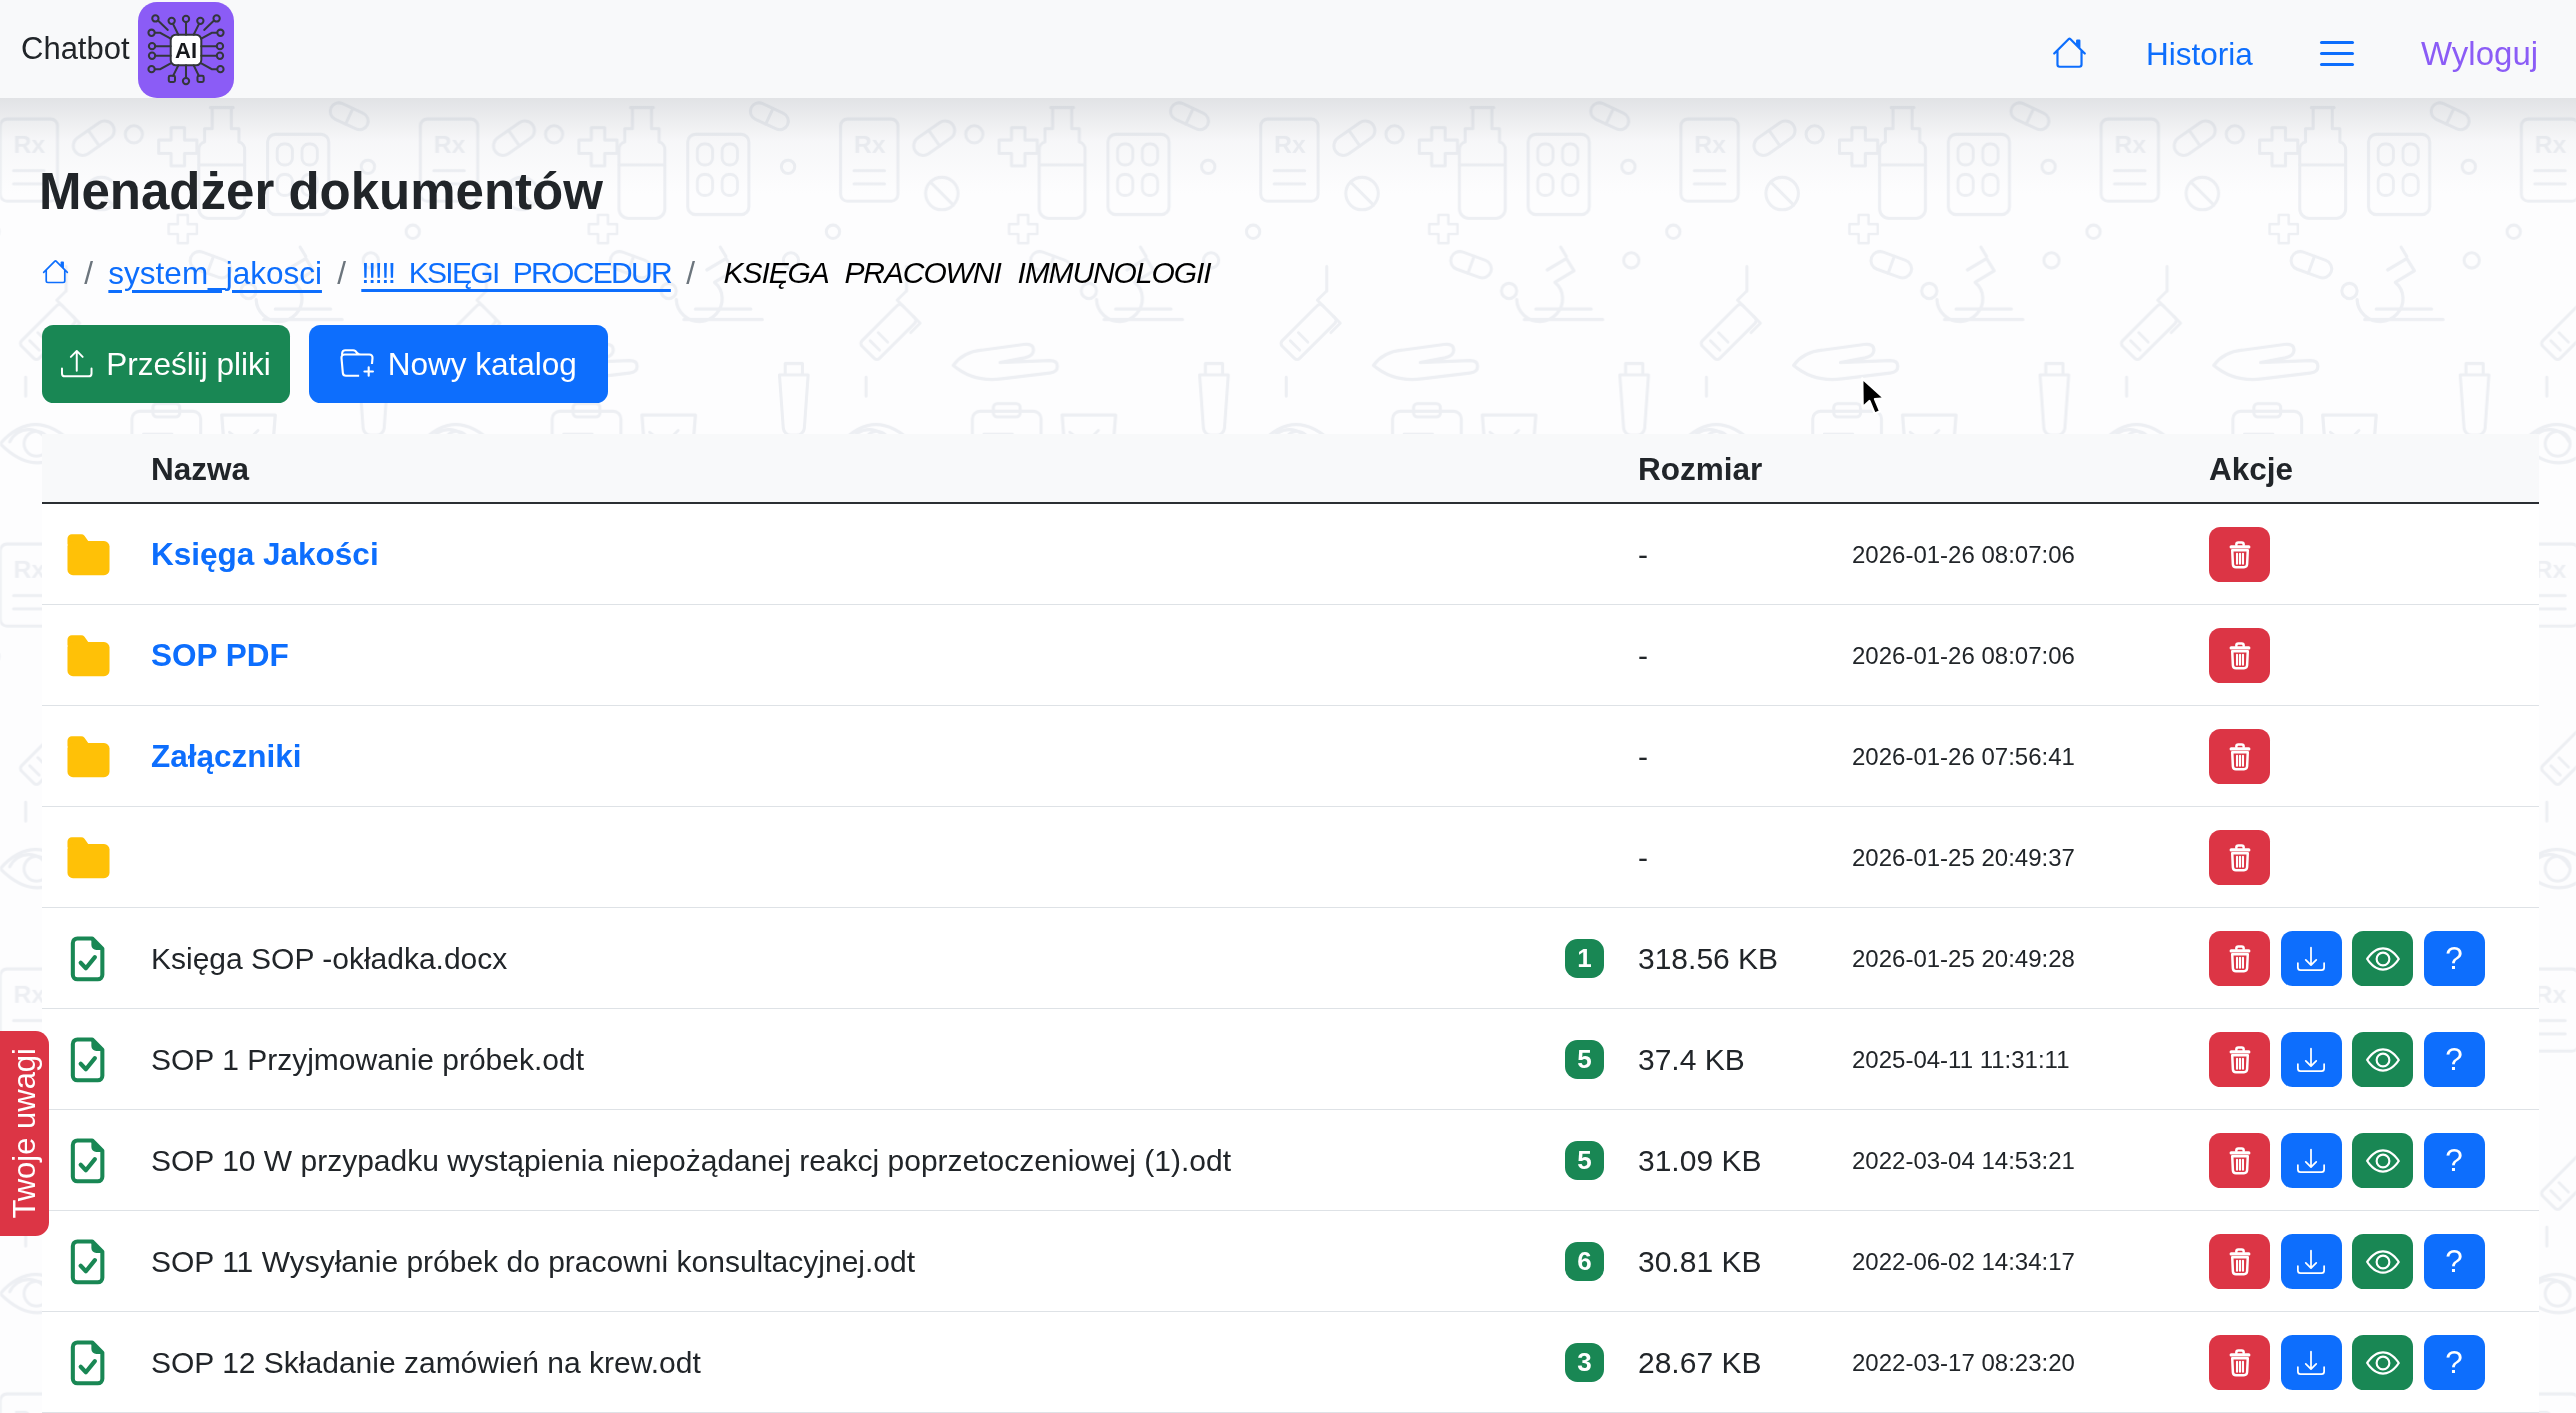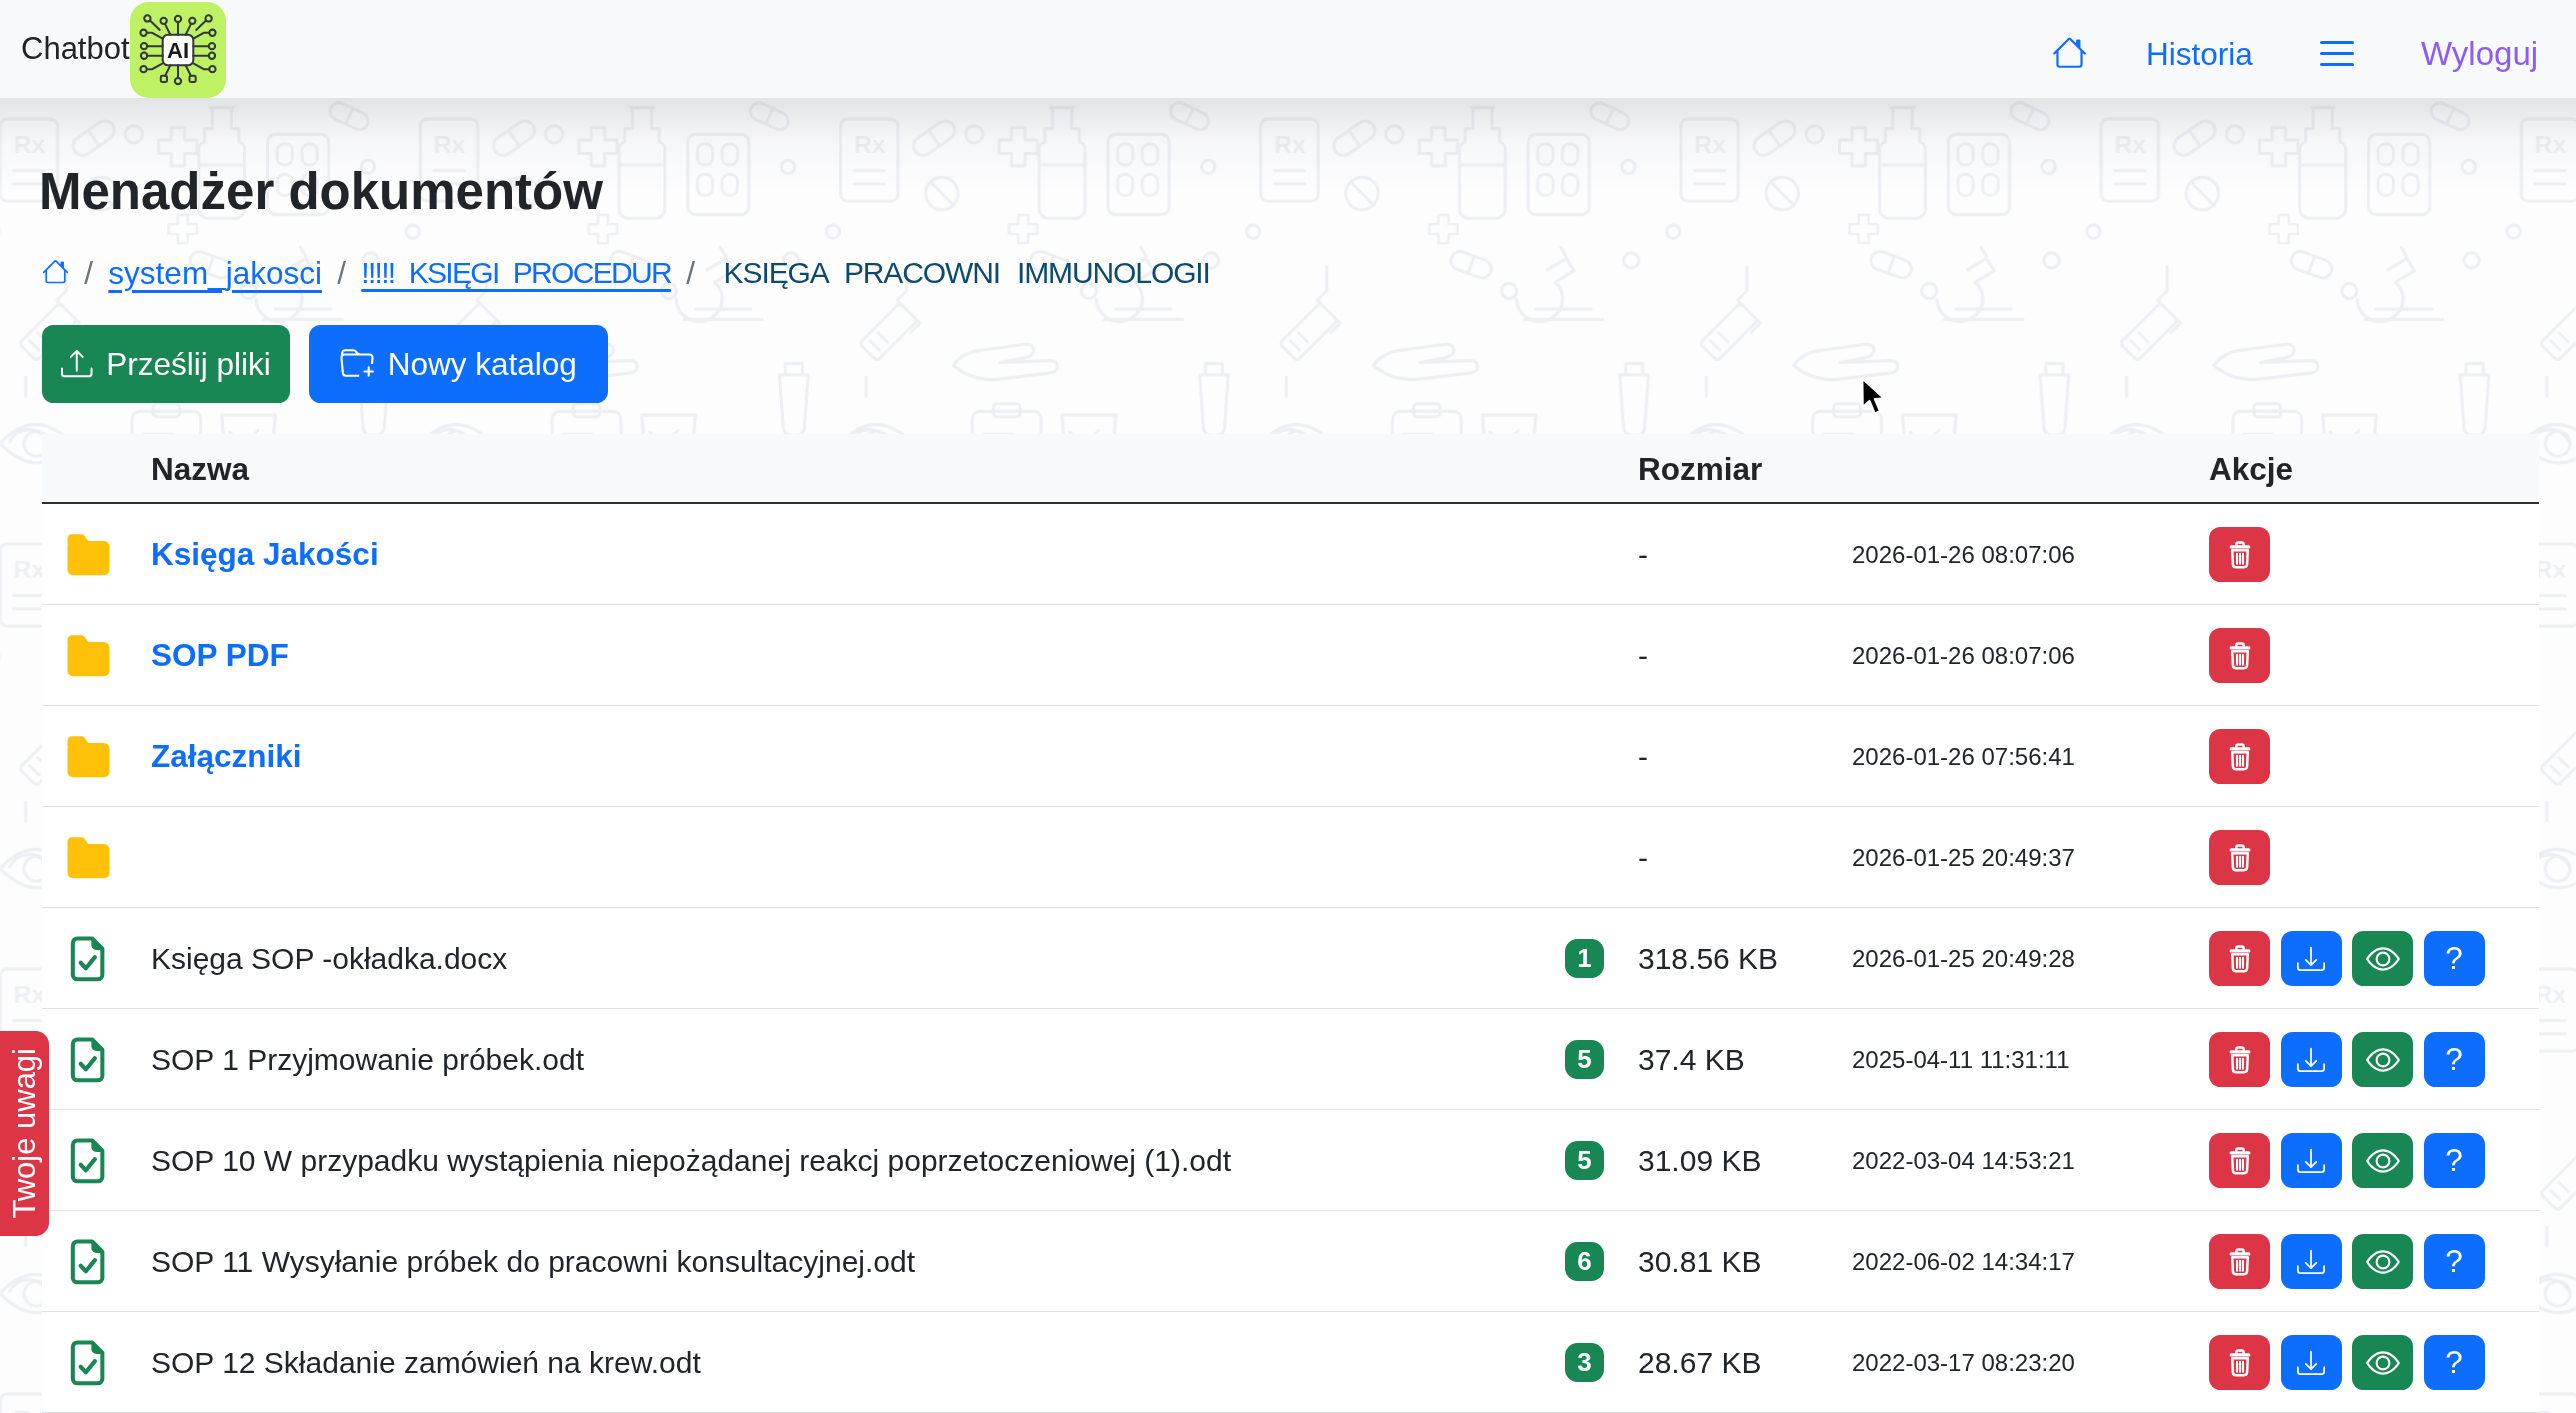--- a/index.html
+++ b/index.html
@@ -9,33 +9,33 @@
     font-family:"Liberation Sans", sans-serif;
     color:#212529;
     background:#fdfdfe;
     position:relative;
   }
   .bgpattern { position:absolute; left:0; top:98px; width:2576px; height:1315px; z-index:0; }
   .navshadow { position:absolute; left:0; top:98px; width:2576px; height:96px; z-index:1;
     background:linear-gradient(180deg, rgba(100,108,118,0.18) 0%, rgba(170,176,184,0.08) 45%, rgba(255,255,255,0) 100%); }
   .navbar { position:absolute; left:0; top:0; width:2576px; height:98px; background:#f8f9fa; z-index:5; }
   .brand { position:absolute; left:21px; top:31px; font-size:31px; color:#212529; }
-  .logo { position:absolute; left:130px; top:1.9px; width:96px; height:96px; background:#bef264; border-radius:19px; }
+  .logo { position:absolute; left:138px; top:1.9px; width:96px; height:96px; background:#8b5cf6; border-radius:19px; }
   .nav-home { position:absolute; left:2052px; top:35px; }
   .nav-historia { position:absolute; left:2146px; top:36px; font-size:31.5px; color:#0d6efd; }
   .hamburger { position:absolute; left:2320px; top:41px; width:34px; }
   .hamburger div { height:3.1px; background:#0d6efd; border-radius:1.9px; margin-bottom:7.8px; }
   .nav-wyloguj { position:absolute; left:2421px; top:35px; font-size:33px; color:#8b5cf6; }
 
   h1 { position:absolute; left:39px; top:162px; font-size:51px; font-weight:700; color:#212529; z-index:2; }
 
   .breadcrumb { position:absolute; left:42px; top:254px; height:38px; display:flex; align-items:center; font-size:31.5px; z-index:2; }
   .breadcrumb a { color:#0d6efd; text-decoration:underline; text-underline-offset:5.7px; }
   .breadcrumb .sep { color:#6c757d; padding:0 15.3px; }
-  .breadcrumb .cur { color:#0c4a6e; }
+  .breadcrumb .cur { color:#000000;font-style:italic; }
 
   .btnrow { position:absolute; left:42px; top:325px; display:flex; gap:19px; z-index:2; }
   .btn { height:78px; border-radius:11.5px; display:flex; align-items:center; justify-content:center; color:#fff; font-size:31.5px; }
   .btn-green { background:#198754; width:248px; }
   .btn-blue { background:#0d6efd; width:299px; }
   .btn svg { margin-right:13.4px; }
 
   .tbl { position:absolute; left:42px; top:434px; width:2497px; z-index:2; background:#fff; }
   .thead { position:relative; height:70px; background:#f8f9fa; border-bottom:2.4px solid #2b2f33; }
   .thead div { position:absolute; top:0; height:70px; line-height:70px; font-weight:700; font-size:31.5px; }

